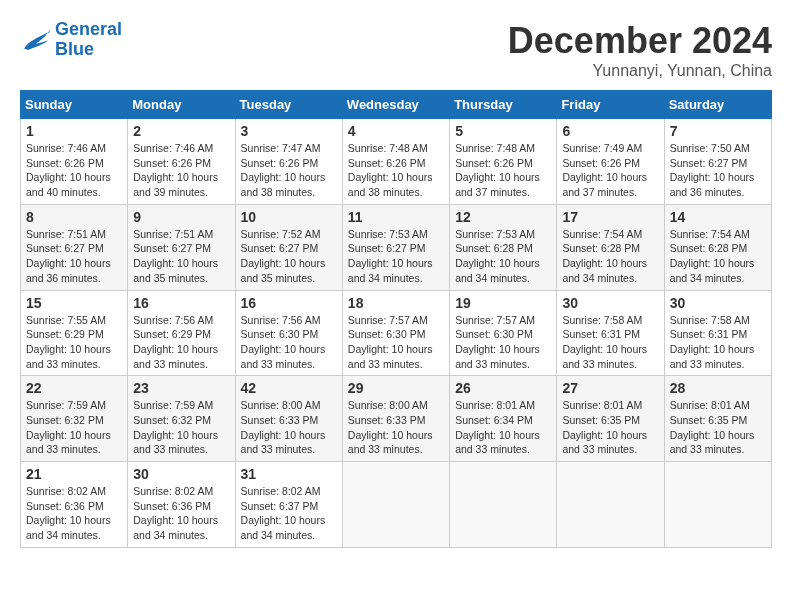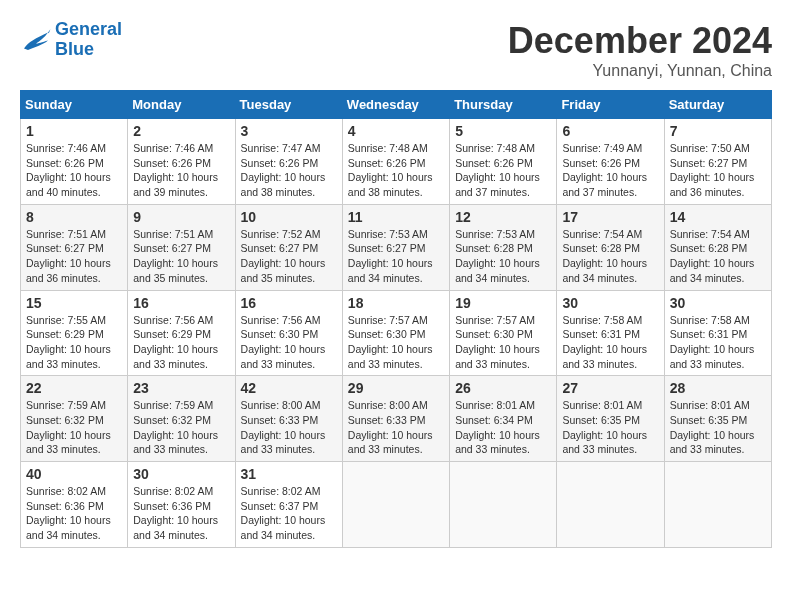--- a/index.html
+++ b/index.html
@@ -350,21 +350,21 @@
         <span class="day-number">28</span>
         <div class="day-info">
           Sunrise: 8:01 AM<br>
           Sunset: 6:35 PM<br>
           Daylight: 10 hours and 33 minutes.
         </div>
       </td>
       </tr>
       <tr>
         <td>
-        <span class="day-number">40</span>
+        <span class="day-number">21</span>
         <div class="day-info">
           Sunrise: 8:02 AM<br>
           Sunset: 6:36 PM<br>
           Daylight: 10 hours and 34 minutes.
         </div>
       </td>
         <td>
         <span class="day-number">30</span>
         <div class="day-info">
           Sunrise: 8:02 AM<br>

